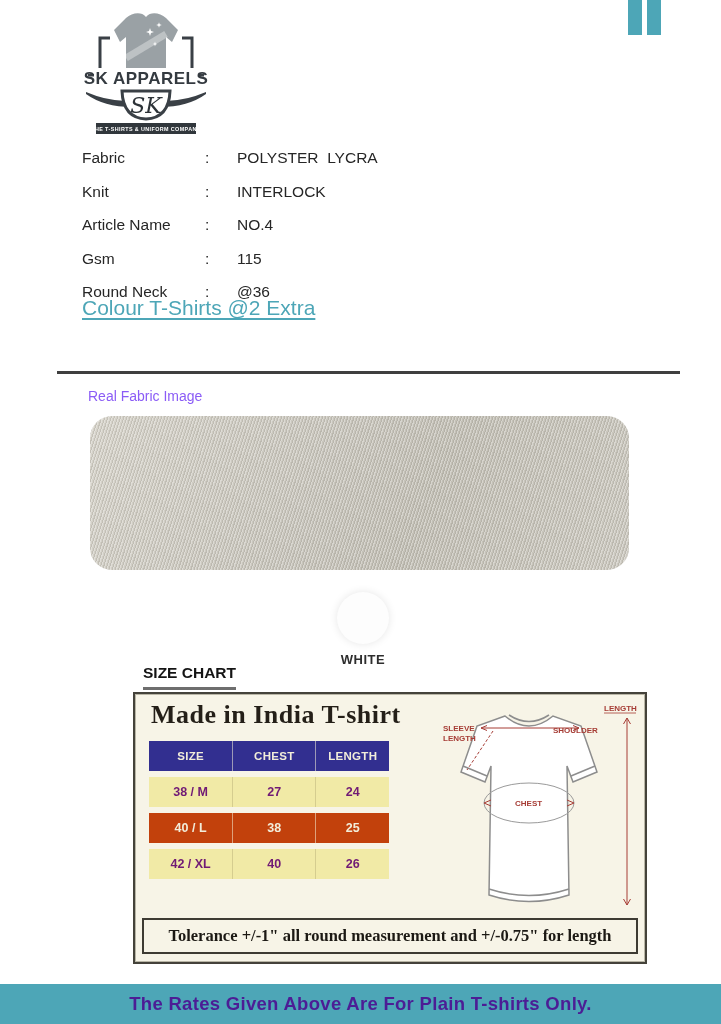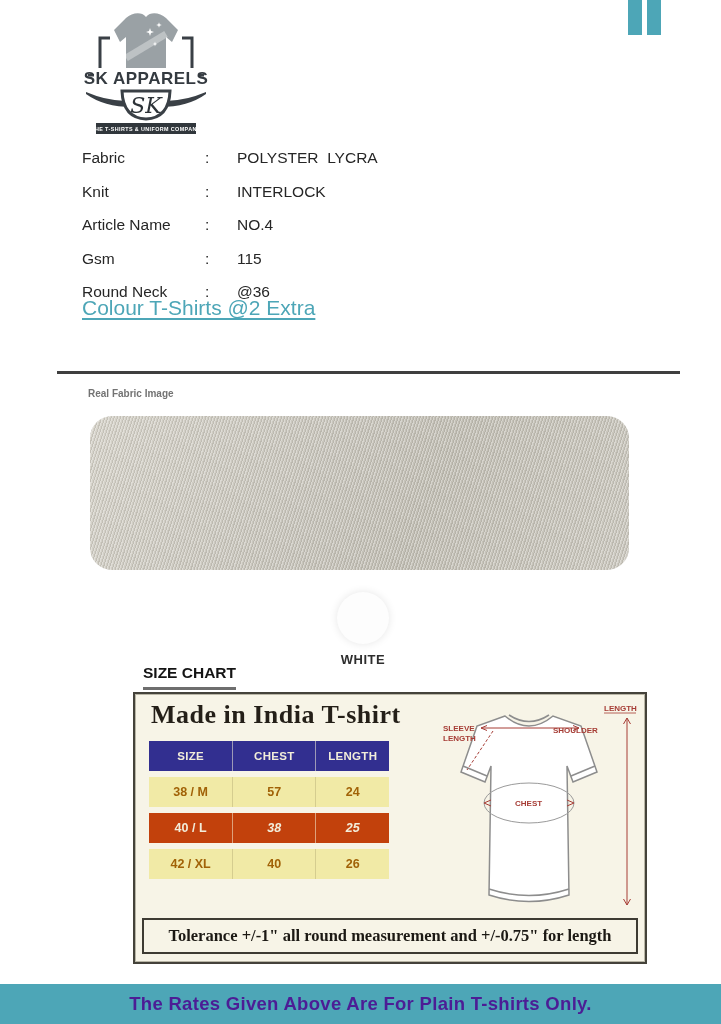--- a/index.html
+++ b/index.html
@@ -28,21 +28,21 @@
 
   .colour-link {
     position:absolute; left:82px; top:296px;
     font-size:21px; font-weight:normal; color:#4da6b7;
     text-decoration:underline; text-decoration-thickness:2px; text-underline-offset:3px;
     cursor:pointer;
   }
 
   .divider { position:absolute; left:57px; top:371px; width:623px; height:3px; background:#3f3f3f; }
 
-  .fabric-heading { position:absolute; left:88px; top:388px; font-size:10px; font-weight:bold; color:#737373; }
+  .fabric-heading { position:absolute; left:88px; top:388px; font-size:14px; font-weight:normal; color:#8b5cf6; }
 
   .swatch {
     position:absolute; left:90px; top:416px; width:539px; height:154px; border-radius:22px;
     background-color:#c9c6bd;
     background-image:
       repeating-linear-gradient(108deg,
         rgba(255,255,255,0.30) 0px, rgba(255,255,255,0.30) 1px,
         rgba(0,0,0,0) 1px, rgba(0,0,0,0) 2px,
         rgba(90,85,75,0.14) 2px, rgba(90,85,75,0.14) 3px),
       linear-gradient(115deg, #d7d4cb 0%, #c8c5bc 45%, #c3c0b6 62%, #cdcac1 100%);
@@ -71,24 +71,24 @@
   .chart-title {
     position:absolute; left:16px; top:6px;
     font-family:"Liberation Serif", serif; font-weight:bold;
     font-size:26px; color:#241f18; letter-spacing:0.5px;
   }
   .sc-table { position:absolute; left:14px; top:47px; width:240px; }
   .sc-row { display:flex; height:30px; margin-bottom:6px; align-items:center; text-align:center; }
   .sc-cell { flex:1 1 34%; line-height:30px; }
   .sc-cell:nth-child(3) { flex-basis:30%; }
   .row-navy { background:#c2410c; color:#f2edda; font-weight:bold; font-size:12.5px; }
-  .row-navy .sc-cell + .sc-cell { border-left:1px solid rgba(245,240,215,0.55);font-style:italic; }
+  .row-navy .sc-cell + .sc-cell { border-left:1px solid rgba(245,240,215,0.55); }
   .row-head { background:#322f90; color:#f2edda; font-weight:bold; font-size:11.5px; letter-spacing:0.3px; }
   .row-head .sc-cell + .sc-cell { border-left:1px solid rgba(245,240,215,0.55); }
-  .row-cream { background:#f1eaa6; color:#a16207; font-weight:bold; font-size:12.5px; }
+  .row-cream { background:#f1eaa6; color:#701a75; font-weight:bold; font-size:12.5px; }
   .row-cream .sc-cell + .sc-cell { border-left:1px solid rgba(90,80,40,0.18); }
 
   .tolerance-box {
     position:absolute; left:7px; right:7px; bottom:8px; height:36px;
     border:2px solid #3e3b33; background:transparent;
     font-family:"Liberation Serif", serif; font-weight:bold; font-size:16.5px; color:#1c1914;
     display:flex; align-items:center; justify-content:center; white-space:nowrap;
   }
 
   .diagram { position:absolute; right:4px; top:6px; }
@@ -171,21 +171,21 @@
     <div class="chart-title">Made in India T-shirt</div>
 
     <div class="sc-table">
       <div class="sc-row row-head">
         <div class="sc-cell">SIZE</div>
         <div class="sc-cell">CHEST</div>
         <div class="sc-cell">LENGTH</div>
       </div>
       <div class="sc-row row-cream">
         <div class="sc-cell">38 / M</div>
-        <div class="sc-cell">57</div>
+        <div class="sc-cell">27</div>
         <div class="sc-cell">24</div>
       </div>
       <div class="sc-row row-navy">
         <div class="sc-cell">40 / L</div>
         <div class="sc-cell">38</div>
         <div class="sc-cell">25</div>
       </div>
       <div class="sc-row row-cream">
         <div class="sc-cell">42 / XL</div>
         <div class="sc-cell">40</div>

